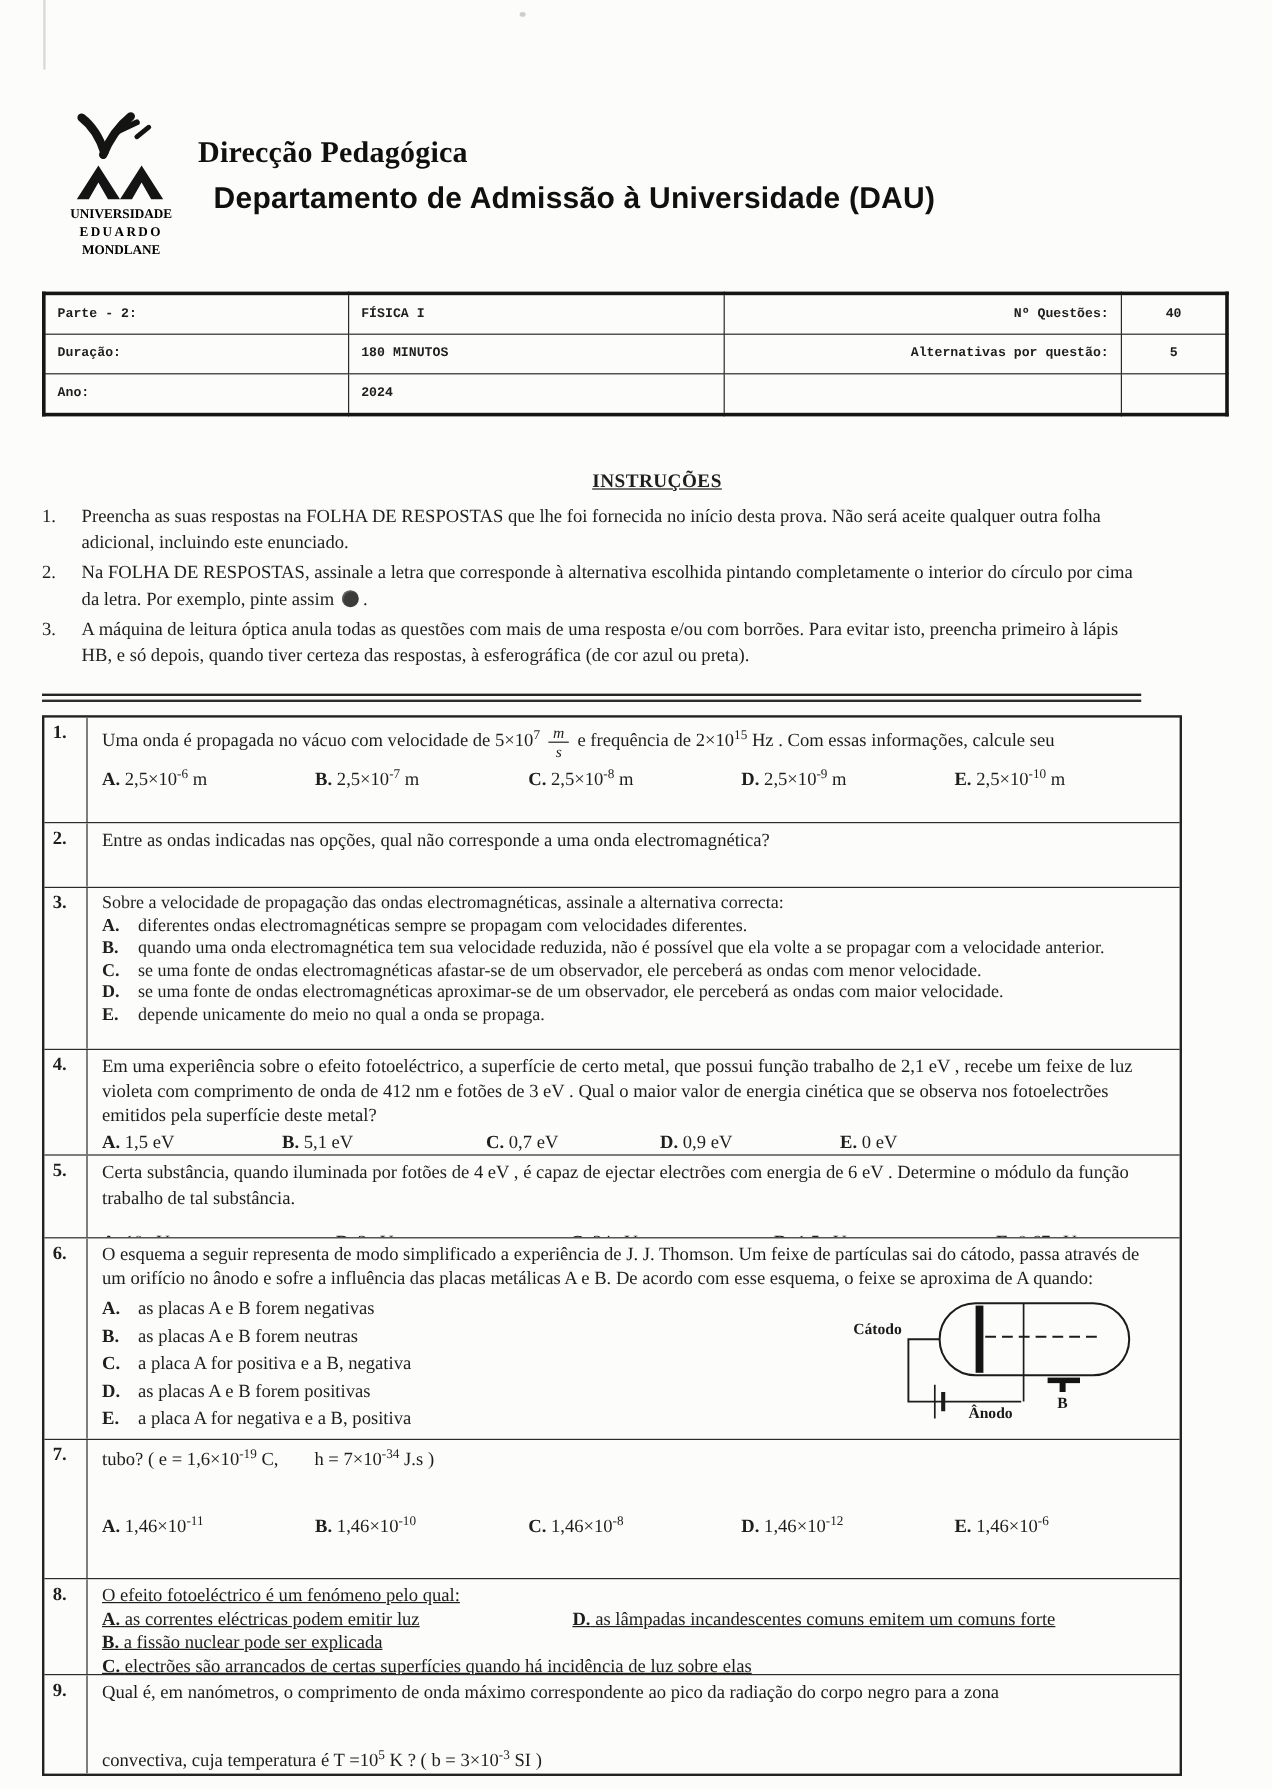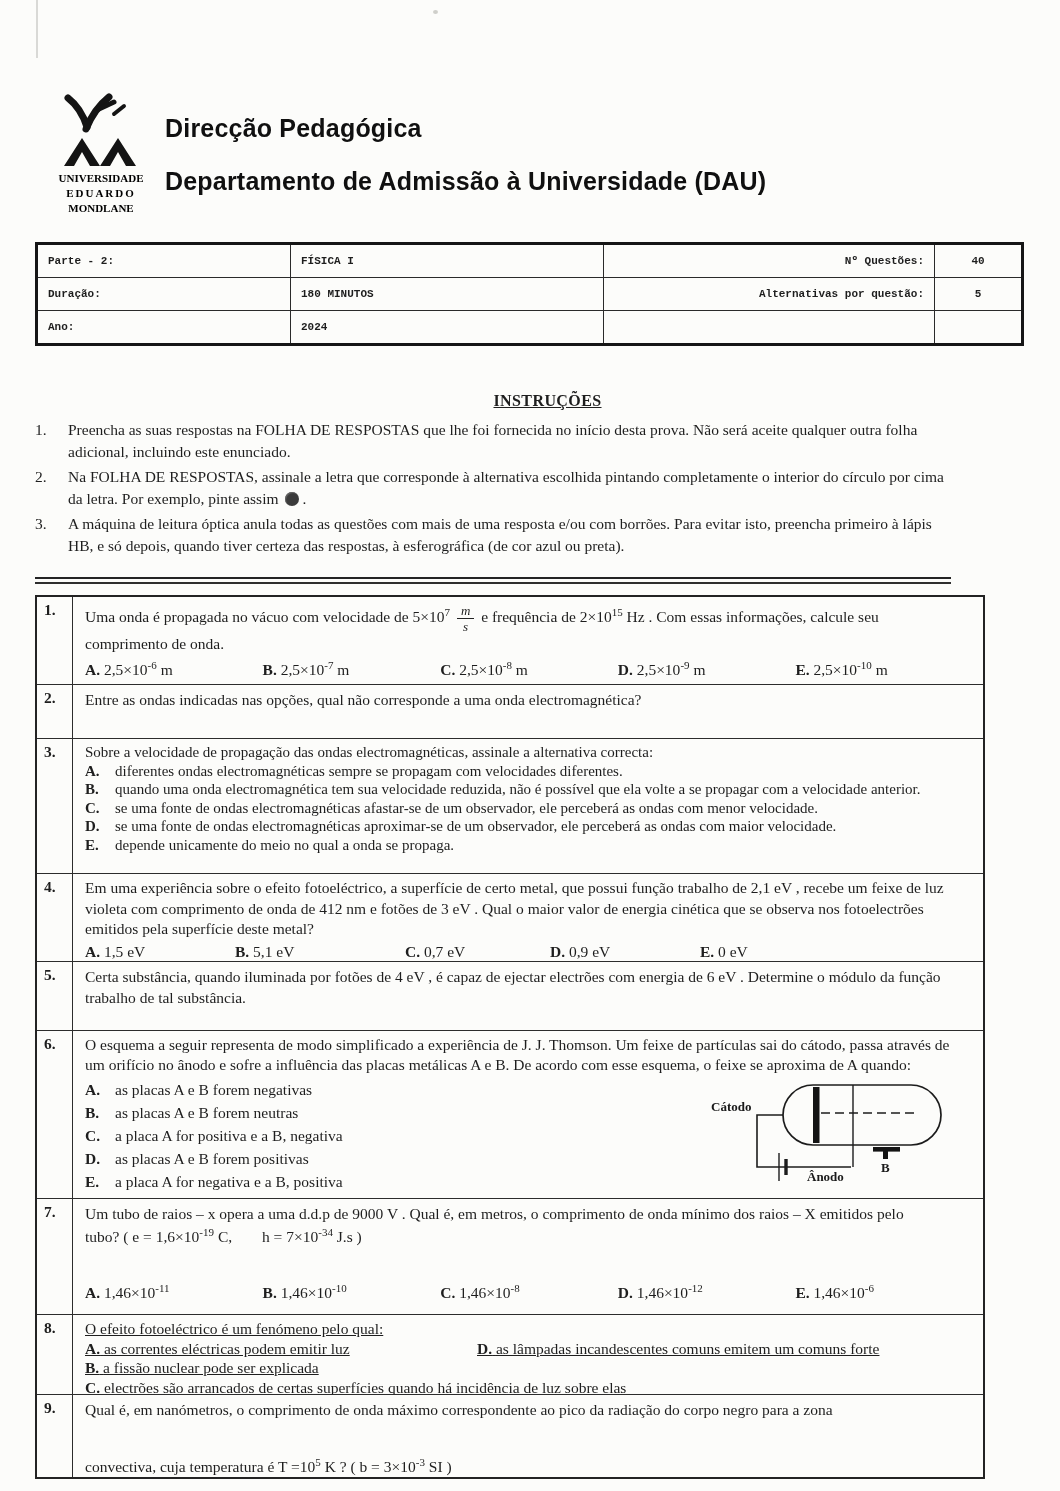--- a/index.html
+++ b/index.html
@@ -11,22 +11,22 @@
   .page{padding-left:35px;}
 
   
   .artifact-vline{position:absolute;left:36px;top:0;width:2px;height:58px;background:#d9d9d6;}
   .artifact-dot{position:absolute;left:433px;top:10px;width:5px;height:4px;background:#cfcfca;border-radius:50%;}
 
   
   .header{display:flex;gap:10px;margin-top:92px;align-items:flex-start;}
   .logo-box{width:102px;flex:none;margin-left:18px;}
   .titles{padding-top:22px;font-family:"Liberation Sans","DejaVu Sans",sans-serif;font-weight:bold;color:#101010;}
-  .title1{font-size:25px;margin-bottom:24px;letter-spacing:.2px;}
-  .title2{font-size:25px;letter-spacing:.2px;}
+  .title1{font-size:25px;margin-bottom:9px;letter-spacing:.2px;font-family:Liberation Serif, serif;}
+  .title2{font-size:25px;letter-spacing:.2px;margin-left:13px;}
 
   
   table.info{border-collapse:collapse;width:958px;margin-top:14px;table-layout:fixed;}
   table.info{border:3px solid #161616;}
   table.info td{border:1.6px solid #2a2a2a;font-weight:bold;font-size:11px;
     padding:5px 10px;height:22px;vertical-align:middle;font-family:Liberation Mono, monospace;}
   td.c1{width:232px;} td.c2{width:292px;} td.c3{width:310px;text-align:right;} td.c4{width:66px;text-align:center;}
 
   
   .instructions{margin-top:46px;}
@@ -156,21 +156,20 @@
   <div class="qtable">
 
     <div class="qrow h88">
       <div class="qnum">1.</div>
       <div class="qbody">
         <div class="q1-line1">
           <span>Uma onda é propagada no vácuo com velocidade de 5×10<sup>7</sup></span>
           <span class="frac"><span class="fnum">m</span><span class="fden">s</span></span>
           <span>e frequência de 2×10<sup>15</sup> Hz . Com essas informações, calcule seu</span>
         </div>
-        <div>comprimento de onda.</div>
         <div class="optgrid">
           <span class="opt"><b>A.</b> <span>2,5×10<sup>-6</sup> m</span></span>
           <span class="opt"><b>B.</b> <span>2,5×10<sup>-7</sup> m</span></span>
           <span class="opt"><b>C.</b> <span>2,5×10<sup>-8</sup> m</span></span>
           <span class="opt"><b>D.</b> <span>2,5×10<sup>-9</sup> m</span></span>
           <span class="opt"><b>E.</b> <span>2,5×10<sup>-10</sup> m</span></span>
         </div>
       </div>
     </div>
 
@@ -281,21 +280,20 @@
               <text x="186" y="93" font-size="13" font-weight="bold" fill="#1a1a1a">B</text>
             </svg>
           </div>
         </div>
       </div>
     </div>
 
     <div class="qrow h116">
       <div class="qnum">7.</div>
       <div class="qbody">
-        <div>Um tubo de raios – x  opera a uma d.d.p de 9000 V . Qual é, em metros, o comprimento de onda mínimo dos raios – X emitidos pelo</div>
         <div style="line-height:26px">
           <span>tubo? ( e = 1,6×10<sup>-19</sup> C,</span>
           <span style="margin-left:26px">h = 7×10<sup>-34</sup> J.s )</span>
         </div>
         <div class="optgrid q7-opts">
           <span class="opt"><b>A.</b> <span>1,46×10<sup>-11</sup></span></span>
           <span class="opt"><b>B.</b> <span>1,46×10<sup>-10</sup></span></span>
           <span class="opt"><b>C.</b> <span>1,46×10<sup>-8</sup></span></span>
           <span class="opt"><b>D.</b> <span>1,46×10<sup>-12</sup></span></span>
           <span class="opt"><b>E.</b> <span>1,46×10<sup>-6</sup></span></span>

